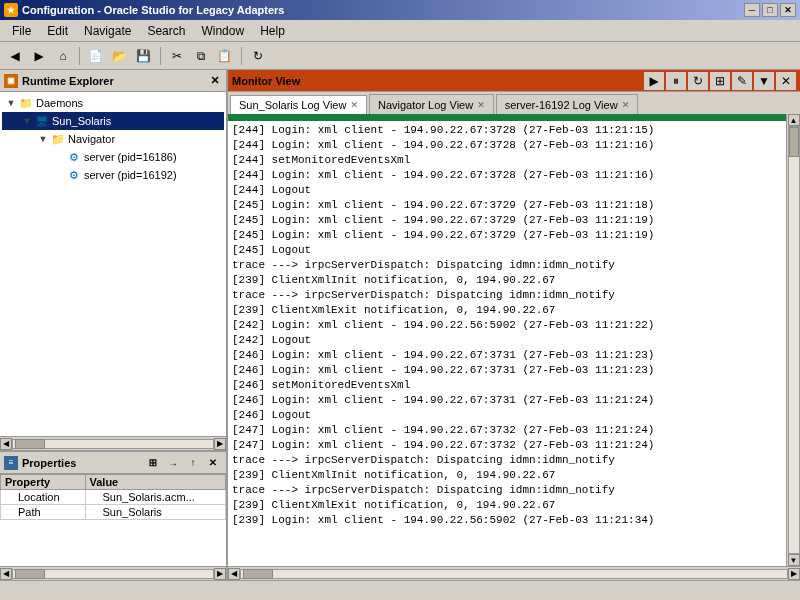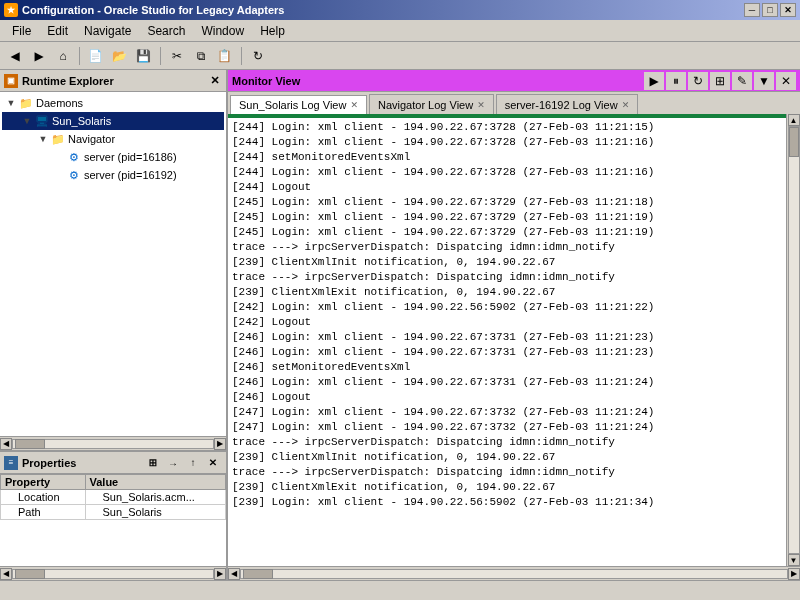--- a/index.html
+++ b/index.html
@@ -272,21 +272,21 @@
       color: #666;
     }
 
     
     .log-content {
       flex: 1;
       background: white;
       overflow-y: auto;
       overflow-x: hidden;
       padding: 2px 4px;
-      border-top: 4px solid #15803d;
+      border-top: 7px solid #15803d;
       font-family: 'Courier New', monospace;
       font-size: 11px;
       line-height: 15px;
     }
     .log-line {
       white-space: nowrap;
       overflow: hidden;
     }
 
     .log-scrollbar-h {
@@ -479,21 +479,21 @@
             <div class="scrollbar-thumb"></div>
           </div>
           <div class="scrollbar-arrow">▶</div>
         </div>
       </div>
     </div>
   </div>
 
   <div class="right-panel">
 
-    <div style="display:flex; align-items:center; background:#d946ef; border-bottom:1px solid #999; height:22px; padding: 0 4px;">
+    <div style="display:flex; align-items:center; background:#c2410c; border-bottom:1px solid #999; height:22px; padding: 0 4px;">
       <span style="font-size:11px; font-weight:bold;">Monitor View</span>
       <div style="margin-left:auto; display:flex; gap:2px; align-items:center;">
         <div class="monitor-tb-btn">▶</div>
         <div class="monitor-tb-btn">⏸</div>
         <div class="monitor-tb-btn">↻</div>
         <div class="monitor-tb-btn">⊞</div>
         <div class="monitor-tb-btn">✎</div>
         <div class="monitor-tb-btn">▼</div>
         <div class="monitor-tb-btn">✕</div>
       </div>
@@ -517,20 +517,21 @@
     <div class="log-area">
       <div class="log-content" id="log-content">
       <div class="log-line">[244] Login: xml client - 194.90.22.67:3728 (27-Feb-03 11:21:15)</div>
           <div class="log-line">[244] Login: xml client - 194.90.22.67:3728 (27-Feb-03 11:21:16)</div>
           <div class="log-line">[244] setMonitoredEventsXml</div>
           <div class="log-line">[244] Login: xml client - 194.90.22.67:3728 (27-Feb-03 11:21:16)</div>
           <div class="log-line">[244] Logout</div>
           <div class="log-line">[245] Login: xml client - 194.90.22.67:3729 (27-Feb-03 11:21:18)</div>
           <div class="log-line">[245] Login: xml client - 194.90.22.67:3729 (27-Feb-03 11:21:19)</div>
           <div class="log-line">[245] Login: xml client - 194.90.22.67:3729 (27-Feb-03 11:21:19)</div>
+          <div class="log-line">[245] Logout</div>
           <div class="log-line">trace ---&gt; irpcServerDispatch: Dispatcing idmn:idmn_notify</div>
           <div class="log-line">[239] ClientXmlInit notification, 0, 194.90.22.67</div>
           <div class="log-line">trace ---&gt; irpcServerDispatch: Dispatcing idmn:idmn_notify</div>
           <div class="log-line">[239] ClientXmlExit notification, 0, 194.90.22.67</div>
           <div class="log-line">[242] Login: xml client - 194.90.22.56:5902 (27-Feb-03 11:21:22)</div>
           <div class="log-line">[242] Logout</div>
           <div class="log-line">[246] Login: xml client - 194.90.22.67:3731 (27-Feb-03 11:21:23)</div>
           <div class="log-line">[246] Login: xml client - 194.90.22.67:3731 (27-Feb-03 11:21:23)</div>
           <div class="log-line">[246] setMonitoredEventsXml</div>
           <div class="log-line">[246] Login: xml client - 194.90.22.67:3731 (27-Feb-03 11:21:24)</div>

